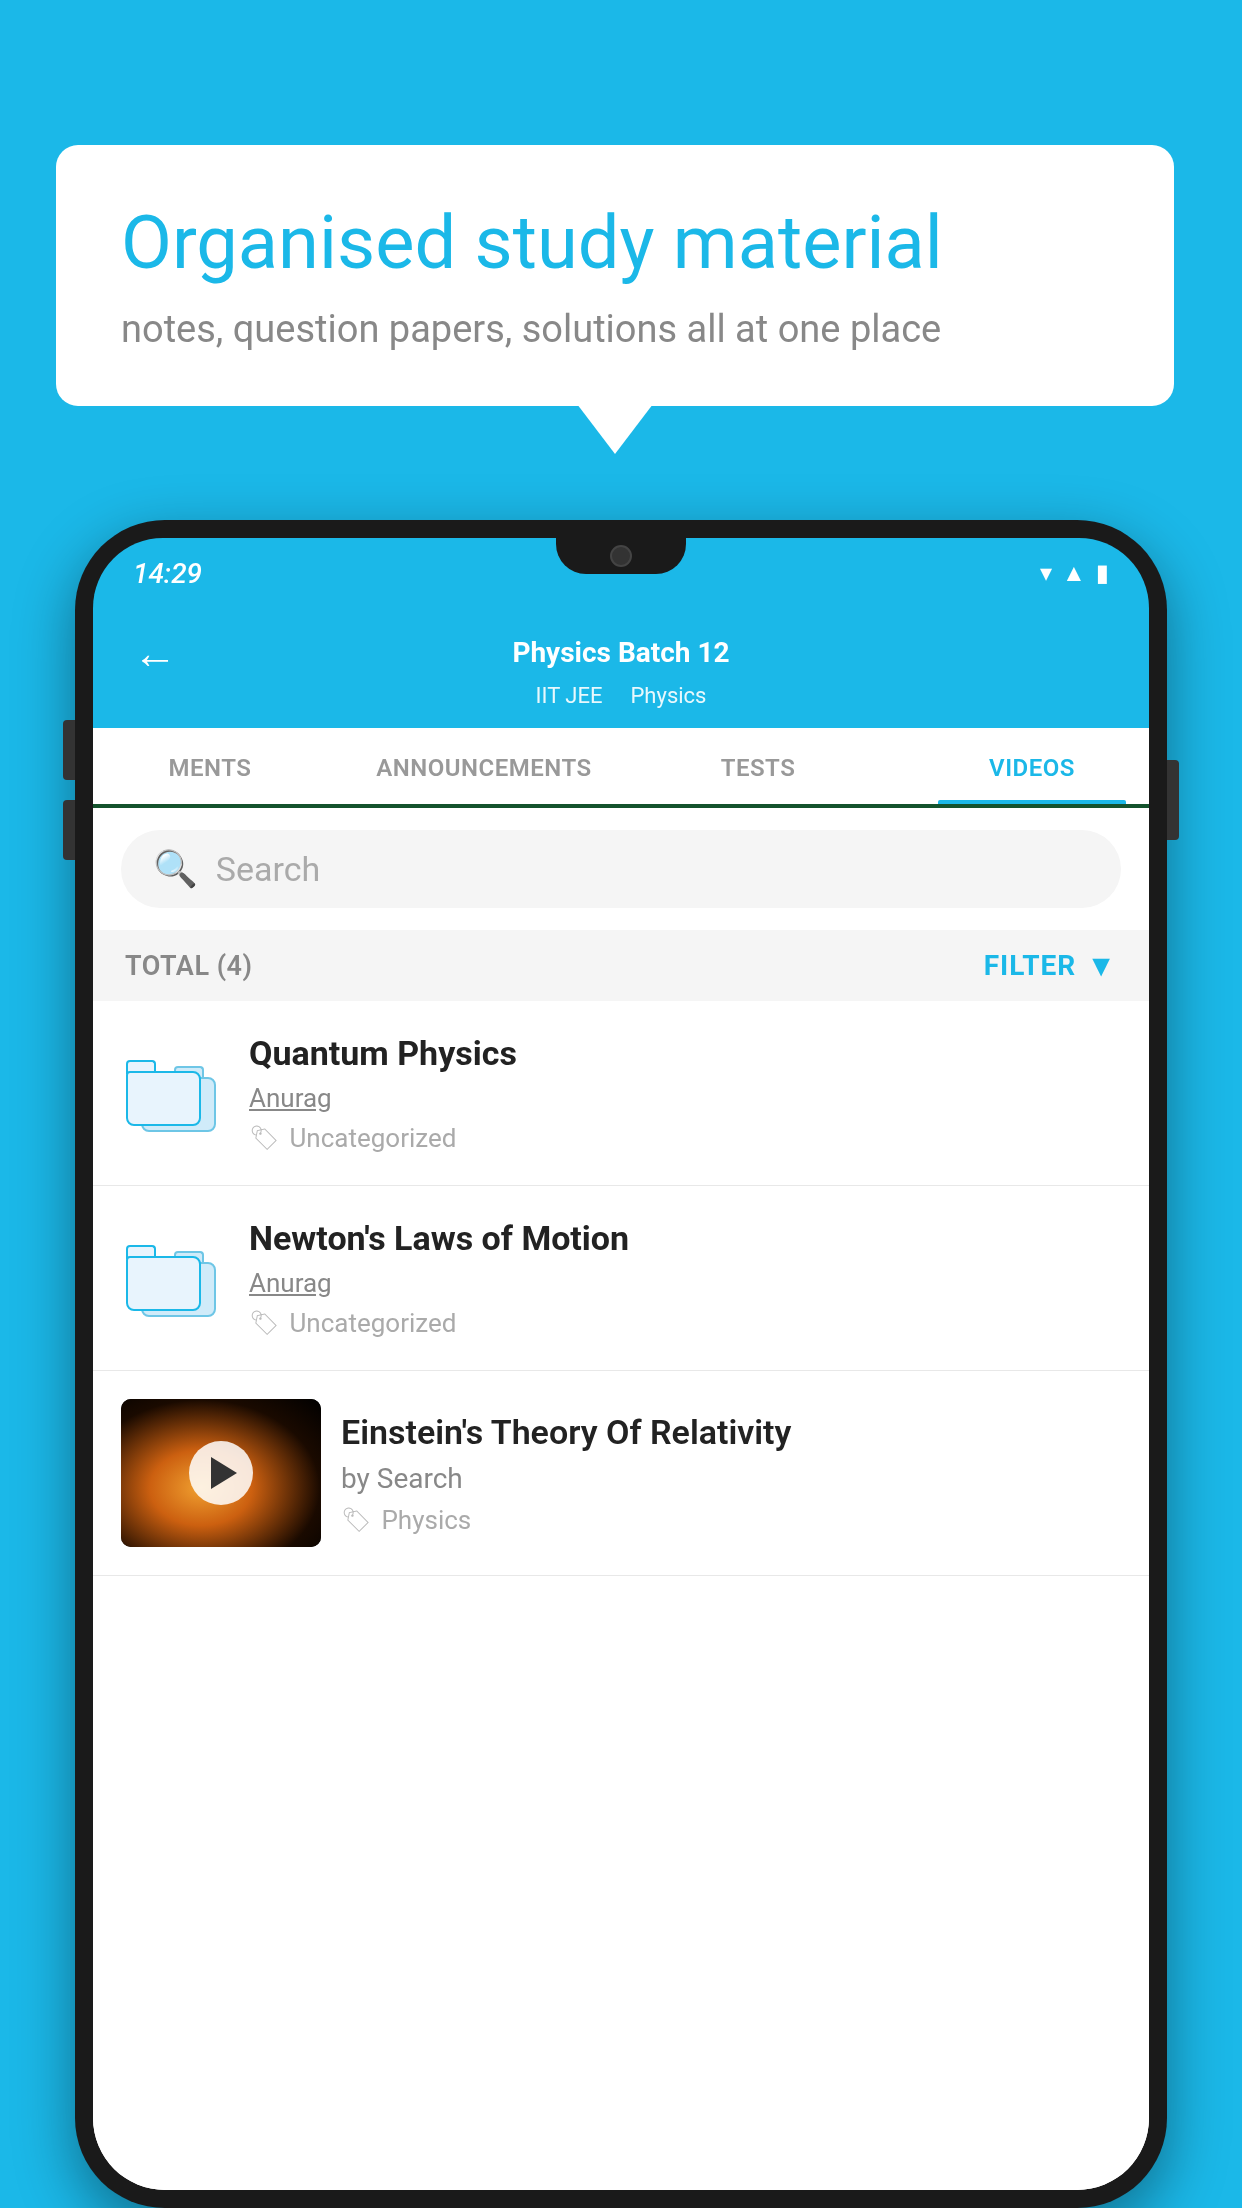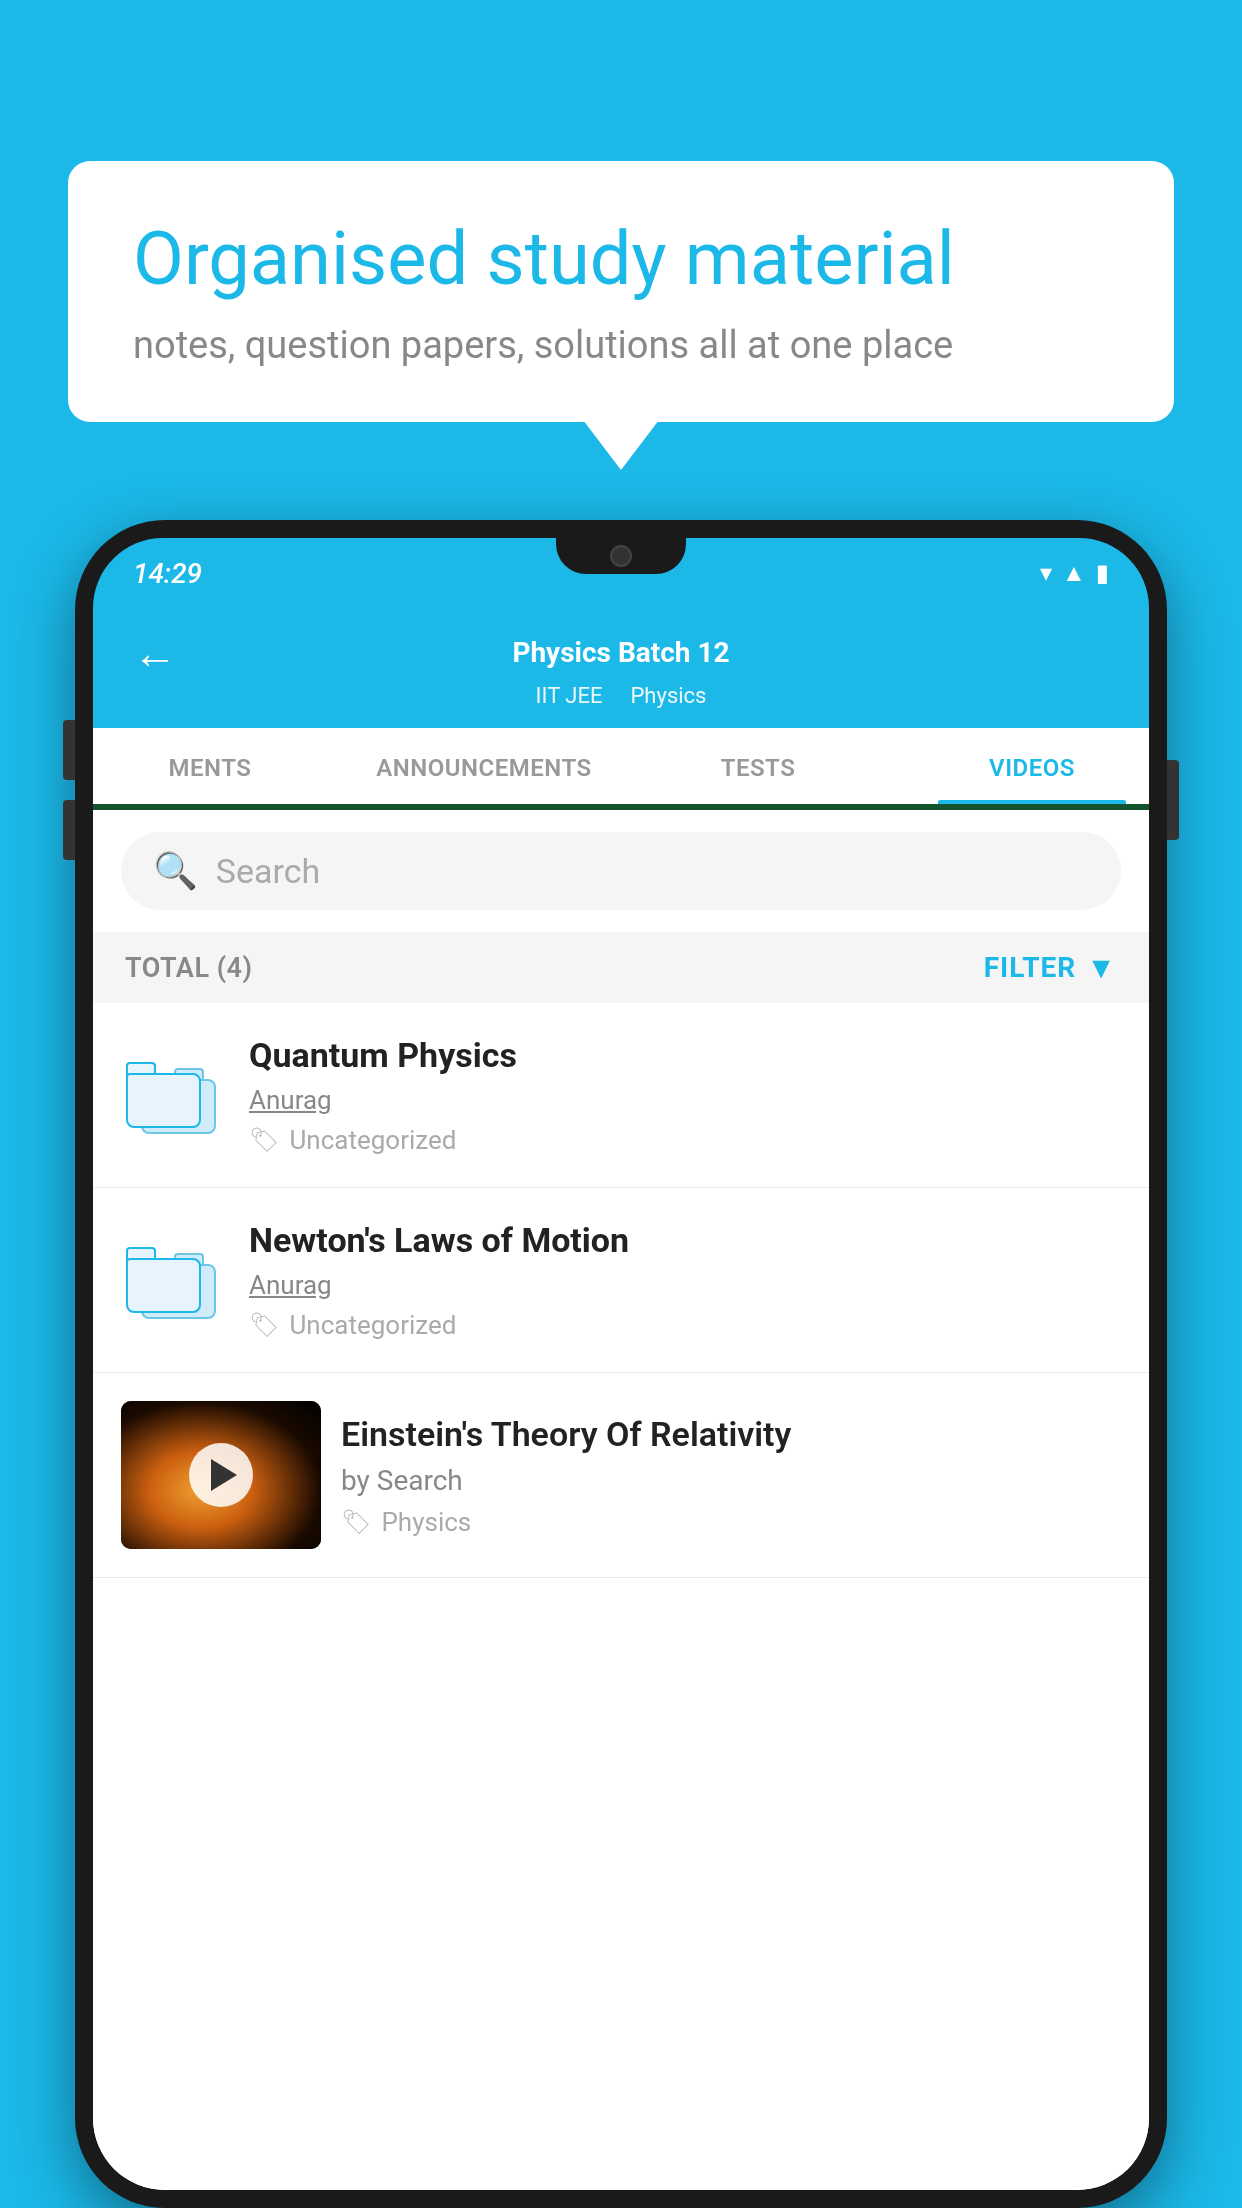--- a/index.html
+++ b/index.html
@@ -10,23 +10,22 @@
       background-color: #1bb8e8;
       font-family: 'Roboto', Arial, sans-serif;
       overflow: hidden;
       position: relative;
     }
 
     
     .speech-bubble-container {
       position: absolute;
       top: 145px;
-      left: 68px;
+      left: 56px;
       right: 68px;
-      margin-top: 16px;
     }
 
     .speech-bubble {
       background: white;
       border-radius: 22px;
       padding: 55px 65px 55px 65px;
       position: relative;
     }
 
     .speech-bubble::after {
@@ -178,21 +177,21 @@
 
     .header-subtitle span {
       color: rgba(255,255,255,0.9);
       font-size: 22px;
     }
 
     
     .tabs-container {
       background: white;
       display: flex;
-      border-bottom: 6px solid #14532d;
+      border-bottom: 4px solid #14532d;
       overflow-x: hidden;
       gap: 40px;
     }
 
     .tab {
       flex: 1;
       text-align: center;
       padding: 26px 8px 22px 8px;
       font-size: 24px;
       font-weight: 600;

